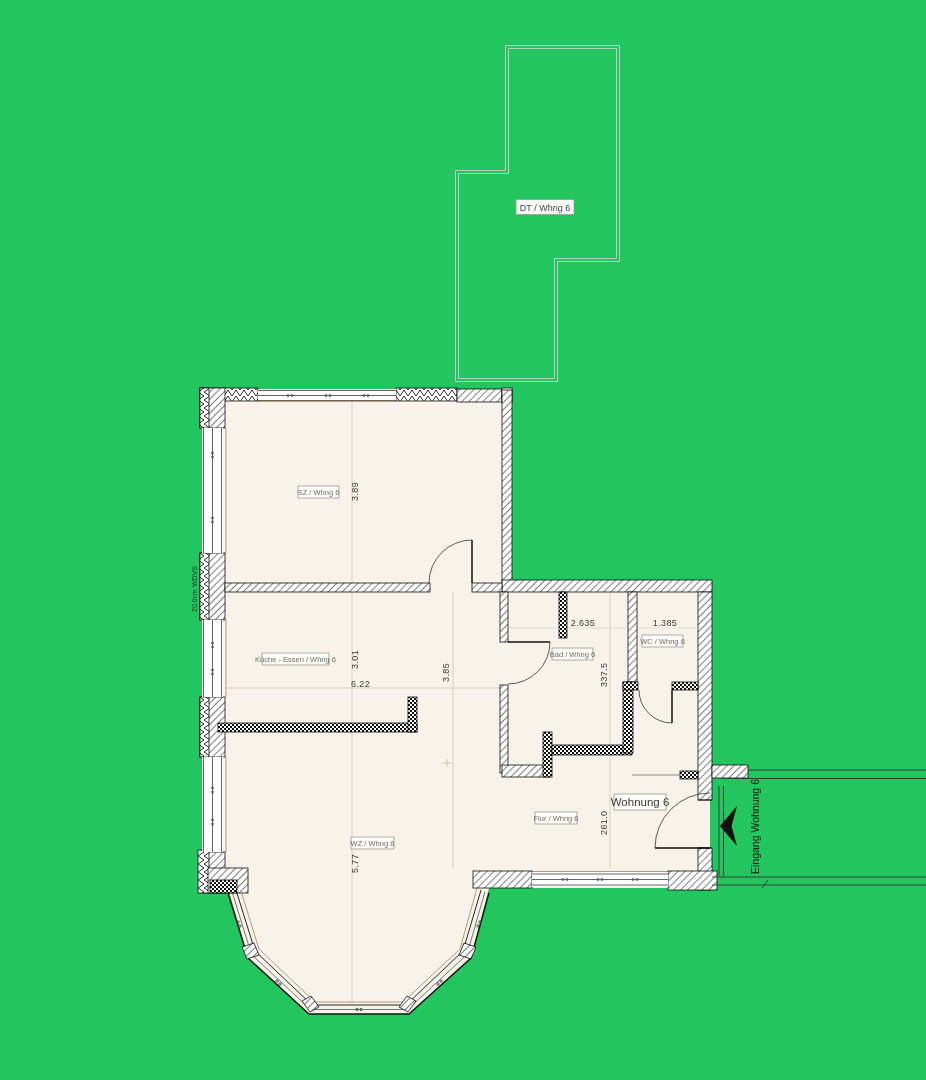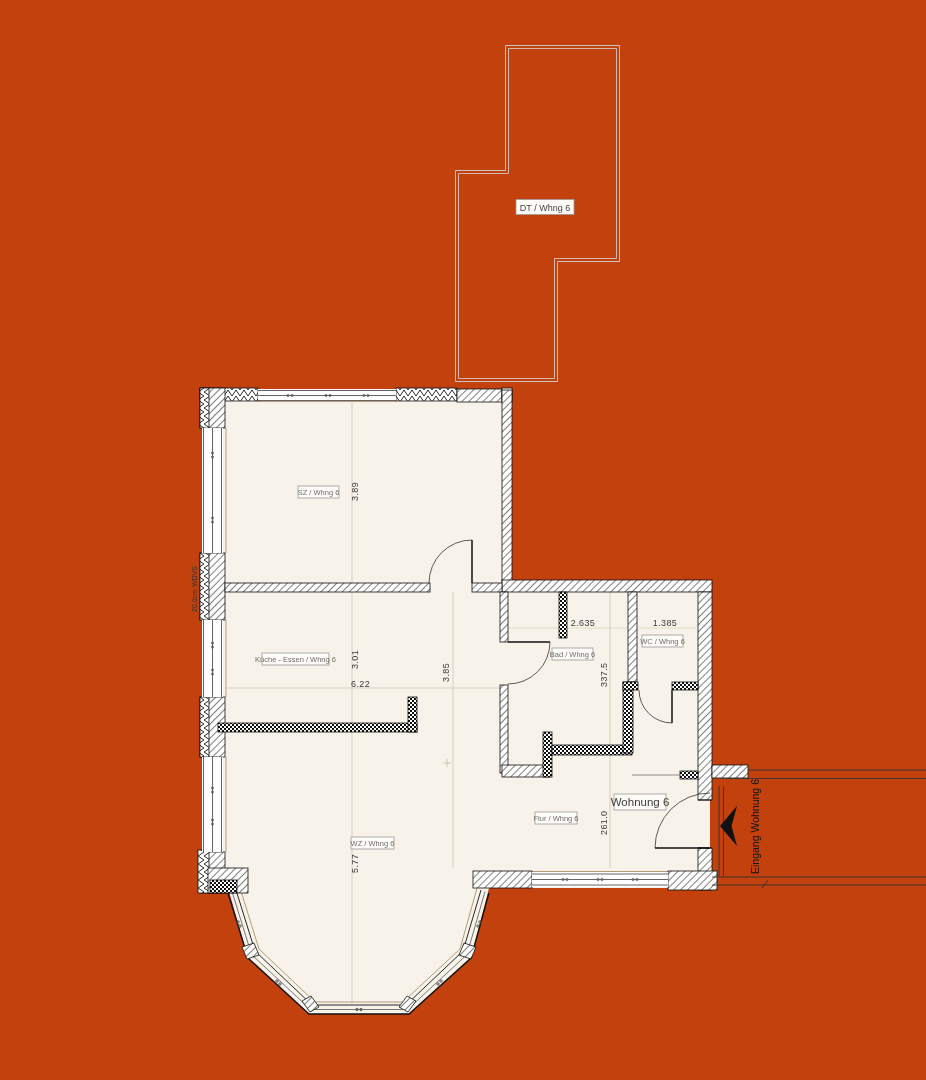--- a/index.html
+++ b/index.html
@@ -1,17 +1,17 @@
 <!DOCTYPE html>
 <html><head>
 <meta charset="utf-8">
 <title>Wohnung 6</title>
 <style>
   html,body{margin:0;padding:0;background:#ffffff;}
-  .stage{position:relative;width:926px;height:1080px;background:#c2410c;overflow:hidden;
+  .stage{position:relative;width:926px;height:1080px;background:#22c55e;overflow:hidden;
          font-family:"Liberation Sans", sans-serif;}
   svg{position:absolute;left:0;top:0;}
   text{font-family:"Liberation Sans", sans-serif;}
   .dim{font-size:9px;fill:#3a3a3a;letter-spacing:.4px;}
   .dimv{font-size:9px;fill:#3a3a3a;letter-spacing:.4px;}
   .roomlabel{font-size:7.5px;fill:#6e6e6e;}
   .labelbox{fill:#fdfcf8;stroke:#9a9a9a;stroke-width:.8;}
   .biglabel{font-size:11.5px;fill:#3c3c3c;}
   .wallstroke{stroke:#111;stroke-width:.8;}
 </style>

